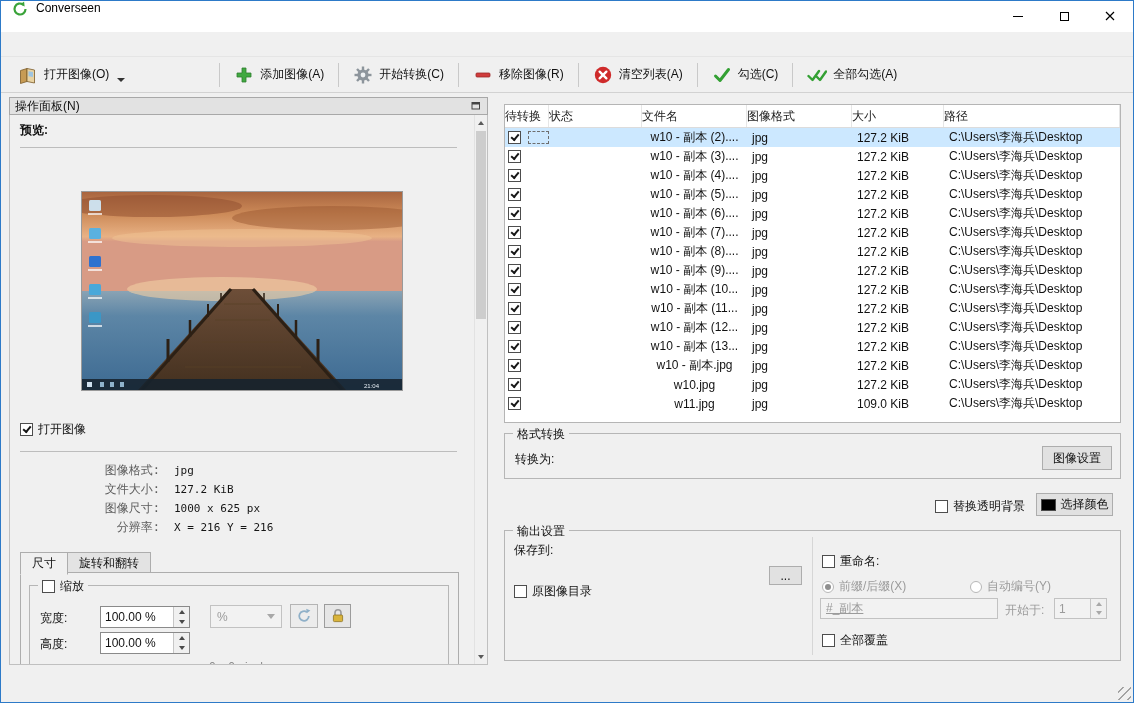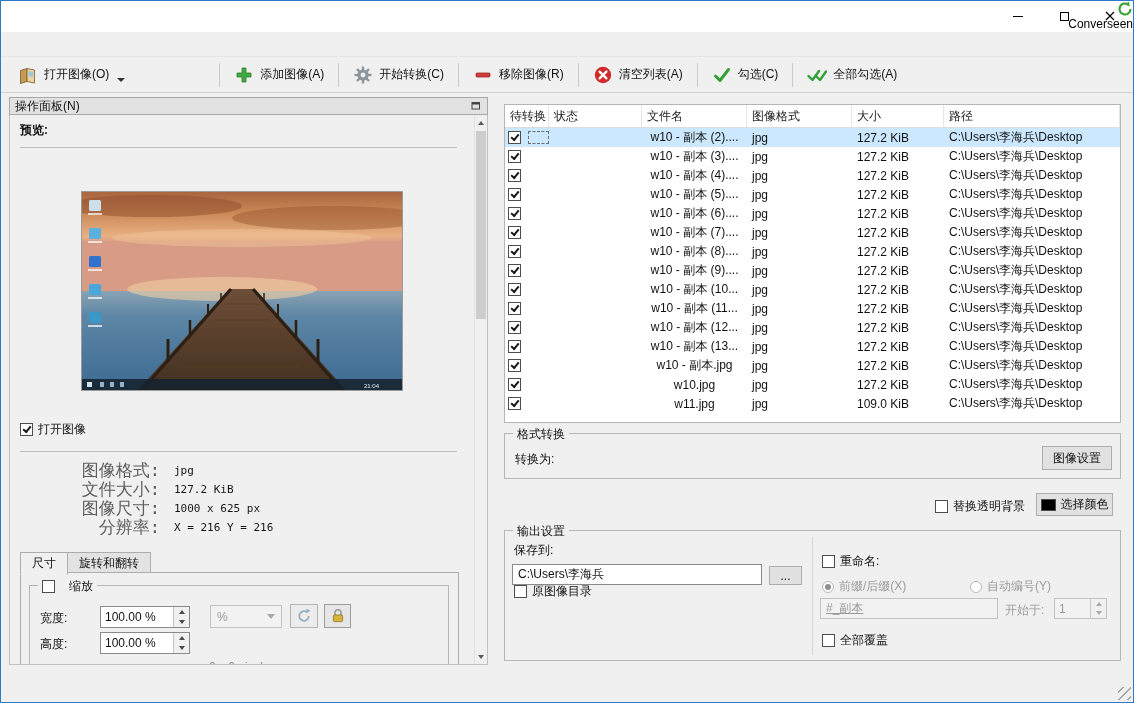--- a/index.html
+++ b/index.html
@@ -4,21 +4,21 @@
 <style>
   html,body{margin:0;padding:0;background:#9aa0a6;}
   #app{position:relative;width:1134px;height:703px;background:#f0f0f0;border:1px solid #2d7ac8;
        box-sizing:border-box;font-family:"Liberation Sans","DejaVu Sans",sans-serif;font-size:12px;
        color:#111;overflow:hidden;}
   .abs{position:absolute;}
   .hline{height:1px;background:#bdbdbd;}
   .vline{width:1px;background:#d6d6d6;}
 
   
-  .titlebar{left:0;top:0;width:100%;height:31px;background:#fff;display:flex;align-items:flex-end;flex-direction:column;}
+  .titlebar{left:0;top:0;width:100%;height:31px;background:#fff;display:flex;align-items:flex-start;}
   .app-icon{width:16px;height:16px;margin-left:11px;flex:none;}
   .app-icon svg{display:block;}
   .win-title{margin-left:8px;color:#000;}
   .win-controls{position:absolute;right:0;top:0;display:flex;}
   .win-btn{width:46px;height:30px;display:flex;align-items:center;justify-content:center;}
   .glyph-min{width:10px;height:1px;background:#000;display:block;}
   .glyph-max{width:9px;height:9px;border:1px solid #000;display:block;box-sizing:border-box;}
 
   
   .menubar{left:0;top:31px;width:100%;height:24px;background:#fff;display:flex;align-items:center;padding-left:4px;box-sizing:border-box;}
@@ -38,31 +38,31 @@
   .dock-title{left:8px;top:96px;width:479px;height:18px;background:#e2e2e2;border:1px solid #a8a8a8;
               box-sizing:border-box;display:flex;align-items:center;padding:0 5px;}
   .float-btn{margin-left:auto;width:12px;height:12px;display:flex;align-items:center;justify-content:center;}
   .dock-body{left:8px;top:114px;width:479px;height:550px;background:#f0f0f0;border:1px solid #c0c0c0;border-top:none;
              box-sizing:border-box;overflow:hidden;}
   .preview-label{font-weight:bold;}
   .preview-frame{border:1px solid #9a9a9a;background:#444;line-height:0;}
   .inline-check{display:flex;align-items:center;gap:5px;white-space:nowrap;cursor:default;}
 
   .info-row{display:flex;align-items:center;height:19px;}
-  .info-label{width:120px;text-align:right;margin-right:14px;color:#5d5d5d;font-family:"DejaVu Sans Mono",monospace;font-size:17px;}
+  .info-label{width:120px;text-align:right;margin-right:14px;color:#5d5d5d;font-family:"DejaVu Sans Mono",monospace;font-size:12px;}
   .info-value{font-family:"DejaVu Sans Mono",monospace;font-size:11px;color:#161616;white-space:nowrap;}
 
   .tabbar{display:flex;}
   .tab{height:20px;padding:0 11px;display:flex;align-items:center;border:1px solid #adadad;background:#e3e3e3;margin-right:-1px;}
   .tab.active{background:#f0f0f0;border-bottom-color:#f0f0f0;position:relative;z-index:2;height:21px;}
   .tabpane{border:1px solid #adadad;background:#f0f0f0;}
 
   .groupbox{border:1px solid #b6b6b6;box-sizing:border-box;}
   .gb-title{position:absolute;top:-8px;left:8px;background:#f0f0f0;padding:0 4px;white-space:nowrap;}
-  .gb-legend{position:absolute;top:-8px;left:8px;background:#f0f0f0;padding:0 4px;display:flex;align-items:center;gap:14px;white-space:nowrap;}
+  .gb-legend{position:absolute;top:-8px;left:8px;background:#f0f0f0;padding:0 4px;display:flex;align-items:center;gap:5px;white-space:nowrap;}
 
   
   .cb{width:13px;height:13px;border:1px solid #4d4d4d;background:#fff;position:relative;display:inline-block;box-sizing:border-box;flex:none;}
   .cb.checked::after{content:'';position:absolute;left:2px;top:2px;width:6px;height:3px;
       border-left:2px solid #161616;border-bottom:2px solid #161616;transform:rotate(-50deg);}
   .radio{width:12px;height:12px;border:1px solid #8f8f8f;border-radius:50%;background:#fff;position:relative;box-sizing:border-box;flex:none;}
   .radio.checked::after{content:'';position:absolute;left:2px;top:2px;width:6px;height:6px;border-radius:50%;background:#8f8f8f;}
   .disabled{color:#9b9b9b;}
   .disabled .radio{border-color:#b7b7b7;}
 
@@ -94,21 +94,21 @@
   .sa{position:absolute;left:0;width:12px;height:13px;display:flex;align-items:center;justify-content:center;}
   .sa-up{top:1px;}
   .sa-down{bottom:1px;}
   .sa .arr-up{border-bottom-color:#5a5a5a;}
   .sa .arr-down{border-top-color:#5a5a5a;}
   .scroll-thumb{position:absolute;left:1px;width:10px;top:16px;height:188px;background:#cdcdcd;}
 
   
   .table{left:503px;top:103px;width:617px;height:319px;background:#fff;border:1px solid #b5b5b5;box-sizing:border-box;overflow:hidden;}
   .thead{display:flex;height:22px;border-bottom:1px solid #dcdcdc;background:#fff;}
-  .th{display:flex;align-items:center;padding-left:5px;border-right:1px solid #e6e6e6;box-sizing:border-box;color:#222;overflow:hidden;white-space:nowrap;text-align:right;}
+  .th{display:flex;align-items:center;border-right:1px solid #e6e6e6;box-sizing:border-box;color:#222;overflow:hidden;white-space:nowrap;text-align:right;}
   .tr{display:flex;height:19px;align-items:center;}
   .tr.selected{background:#cce8ff;}
   .td{box-sizing:border-box;height:100%;display:flex;align-items:center;padding-left:5px;white-space:nowrap;overflow:hidden;}
   .c0{width:44px;flex:none;}
   .c1{width:93px;flex:none;}
   .c2{width:105px;flex:none;}
   .c3{width:105px;flex:none;}
   .c4{width:92px;flex:none;}
   .c5{flex:1;}
   .td.c0{padding-left:3px;}
@@ -573,23 +573,20 @@
     <span>替换透明背景</span>
   </label>
   <div class="btn abs" style="left:1035px;top:492px;width:77px;height:23px;">
     <span class="swatch"></span>
     <span>选择颜色</span>
   </div>
 
   <div class="abs groupbox" style="left:503px;top:529px;width:617px;height:131px;">
     <span class="gb-title">输出设置</span>
     <span class="abs" style="left:9px;top:11px;">保存到:</span>
-    <div class="textbox abs" style="left:7px;top:33px;width:250px;height:21px;">
-      <span>C:\Users\李海兵</span>
-    </div>
     <div class="btn abs" style="left:264px;top:35px;width:33px;height:19px;">
       <span>...</span>
     </div>
     <label class="inline-check abs" style="left:9px;top:52px;">
       <span class="cb"></span>
       <span>原图像目录</span>
     </label>
 
     <div class="abs vline" style="left:307px;top:6px;height:118px;"></div>
 

